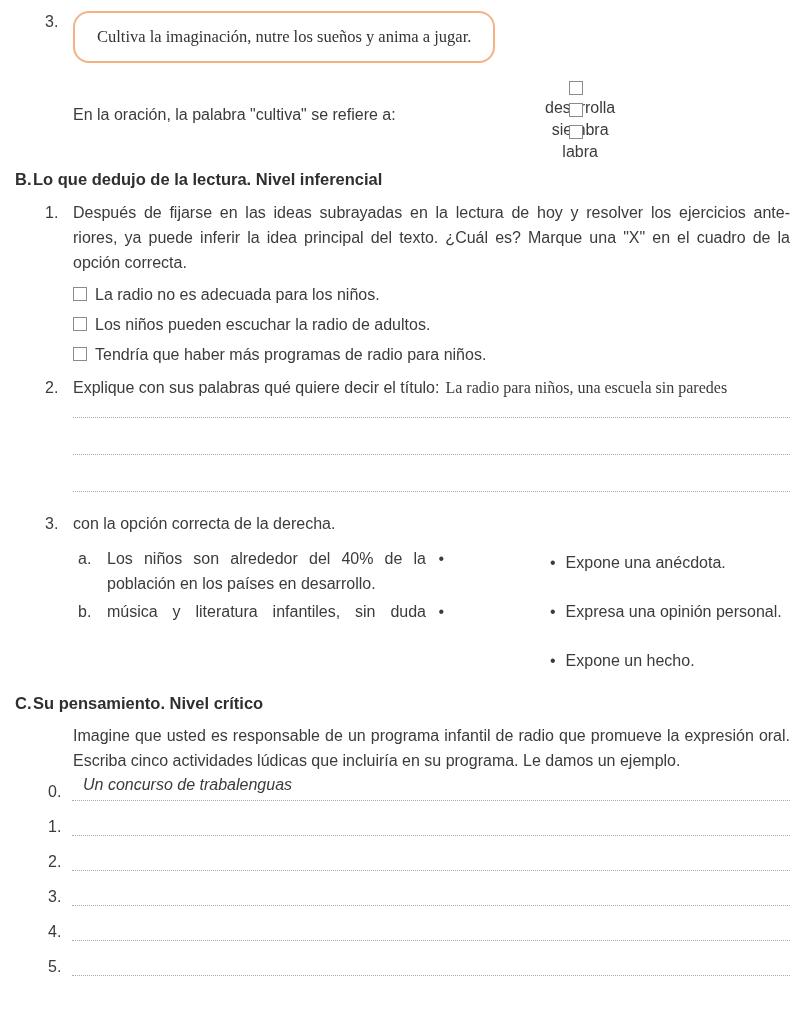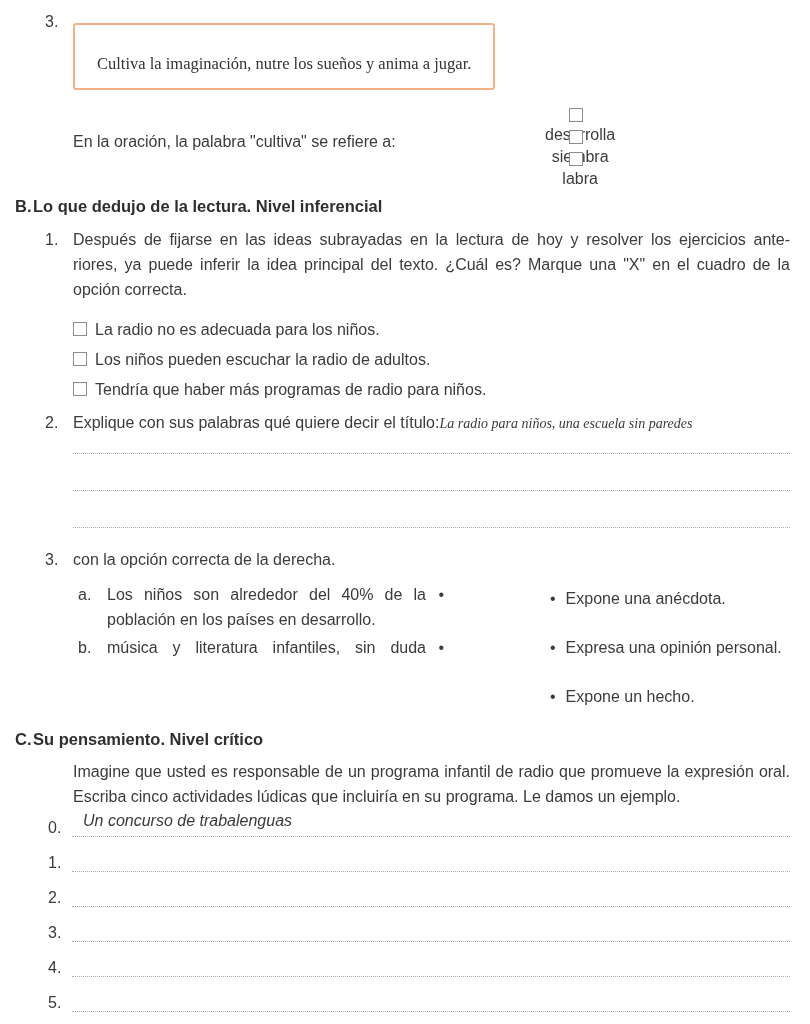--- a/index.html
+++ b/index.html
@@ -17,58 +17,58 @@
   .q-item { display: flex; padding-left: 45px; padding-right: 20px; }
   .q-num  { width: 28px; flex-shrink: 0; }
   .q-body { flex: 1; min-width: 0; }
 
   .jl { text-align: justify; text-align-last: justify; white-space: nowrap; overflow: hidden; }
   .nowrap { white-space: nowrap; overflow: hidden; }
 
   
   .top-item .q-num { padding-top: 3px; }
   .quote-box {
-    width: 422px; margin-top: 17px;
-    border: 2px solid #f5b185; border-radius: 3px;
-    padding: 28px 12px 14px 22px;
+    width: 422px; margin-top: 5px;
+    border: 2px solid #f5b185; border-radius: 16px;
+    padding: 13px 12px 14px 22px;
     background: #fff;
   }
   .quote-text {
     font-family: "Liberation Serif", serif;
     font-size: 16.5px; line-height: 21px; color: #333333;
     white-space: nowrap;
   }
 
   .q-row { display: flex; margin-top: 18px; align-items: center; }
   .q-text { width: 472px; flex-shrink: 0; }
 
   
   .cb-row { display: flex; align-items: center; height: 22px; }
   .checkbox {
     width: 14px; height: 14px; flex-shrink: 0;
     border: 1.5px solid #8c8c8c; background: #ffffff; margin-right: 8px;
   }
   .cb-col .cb-row { margin-bottom: 0; flex-direction: column; }
-  .cb-list { padding-left: 73px; margin-top: 16px; }
+  .cb-list { padding-left: 73px; margin-top: 8px; }
   .cb-list .cb-row { height: 22px; margin-bottom: 8px; }
 
   
   .section-head {
     display: flex; padding-left: 15px; margin-top: 22px;
     font-weight: bold; font-size: 16.5px; line-height: 21px; color: #2f2f2f;
   }
   .section-letter { width: 18px; flex-shrink: 0; }
 
   .item1 { margin-top: 10px; }
   .item2 { margin-top: 10px; }
   .item3 { margin-top: 19px; }
 
   .serif-inline {
     font-family: "Liberation Serif", serif;
-    font-size: 14px; margin-left: 0; font-style: italic;
+    font-size: 16px; margin-left: 6px;
   }
 
   .blank { border-bottom: 1px dotted #ababab; height: 37px; }
   .blank.first { height: 18px; }
 
   
   .match { display: flex; margin-top: 10px; padding-left: 78px; }
   .mleft { width: 348px; flex-shrink: 0; }
   .mitem { display: flex; }
   .mitem + .mitem { margin-top: 3px; }

